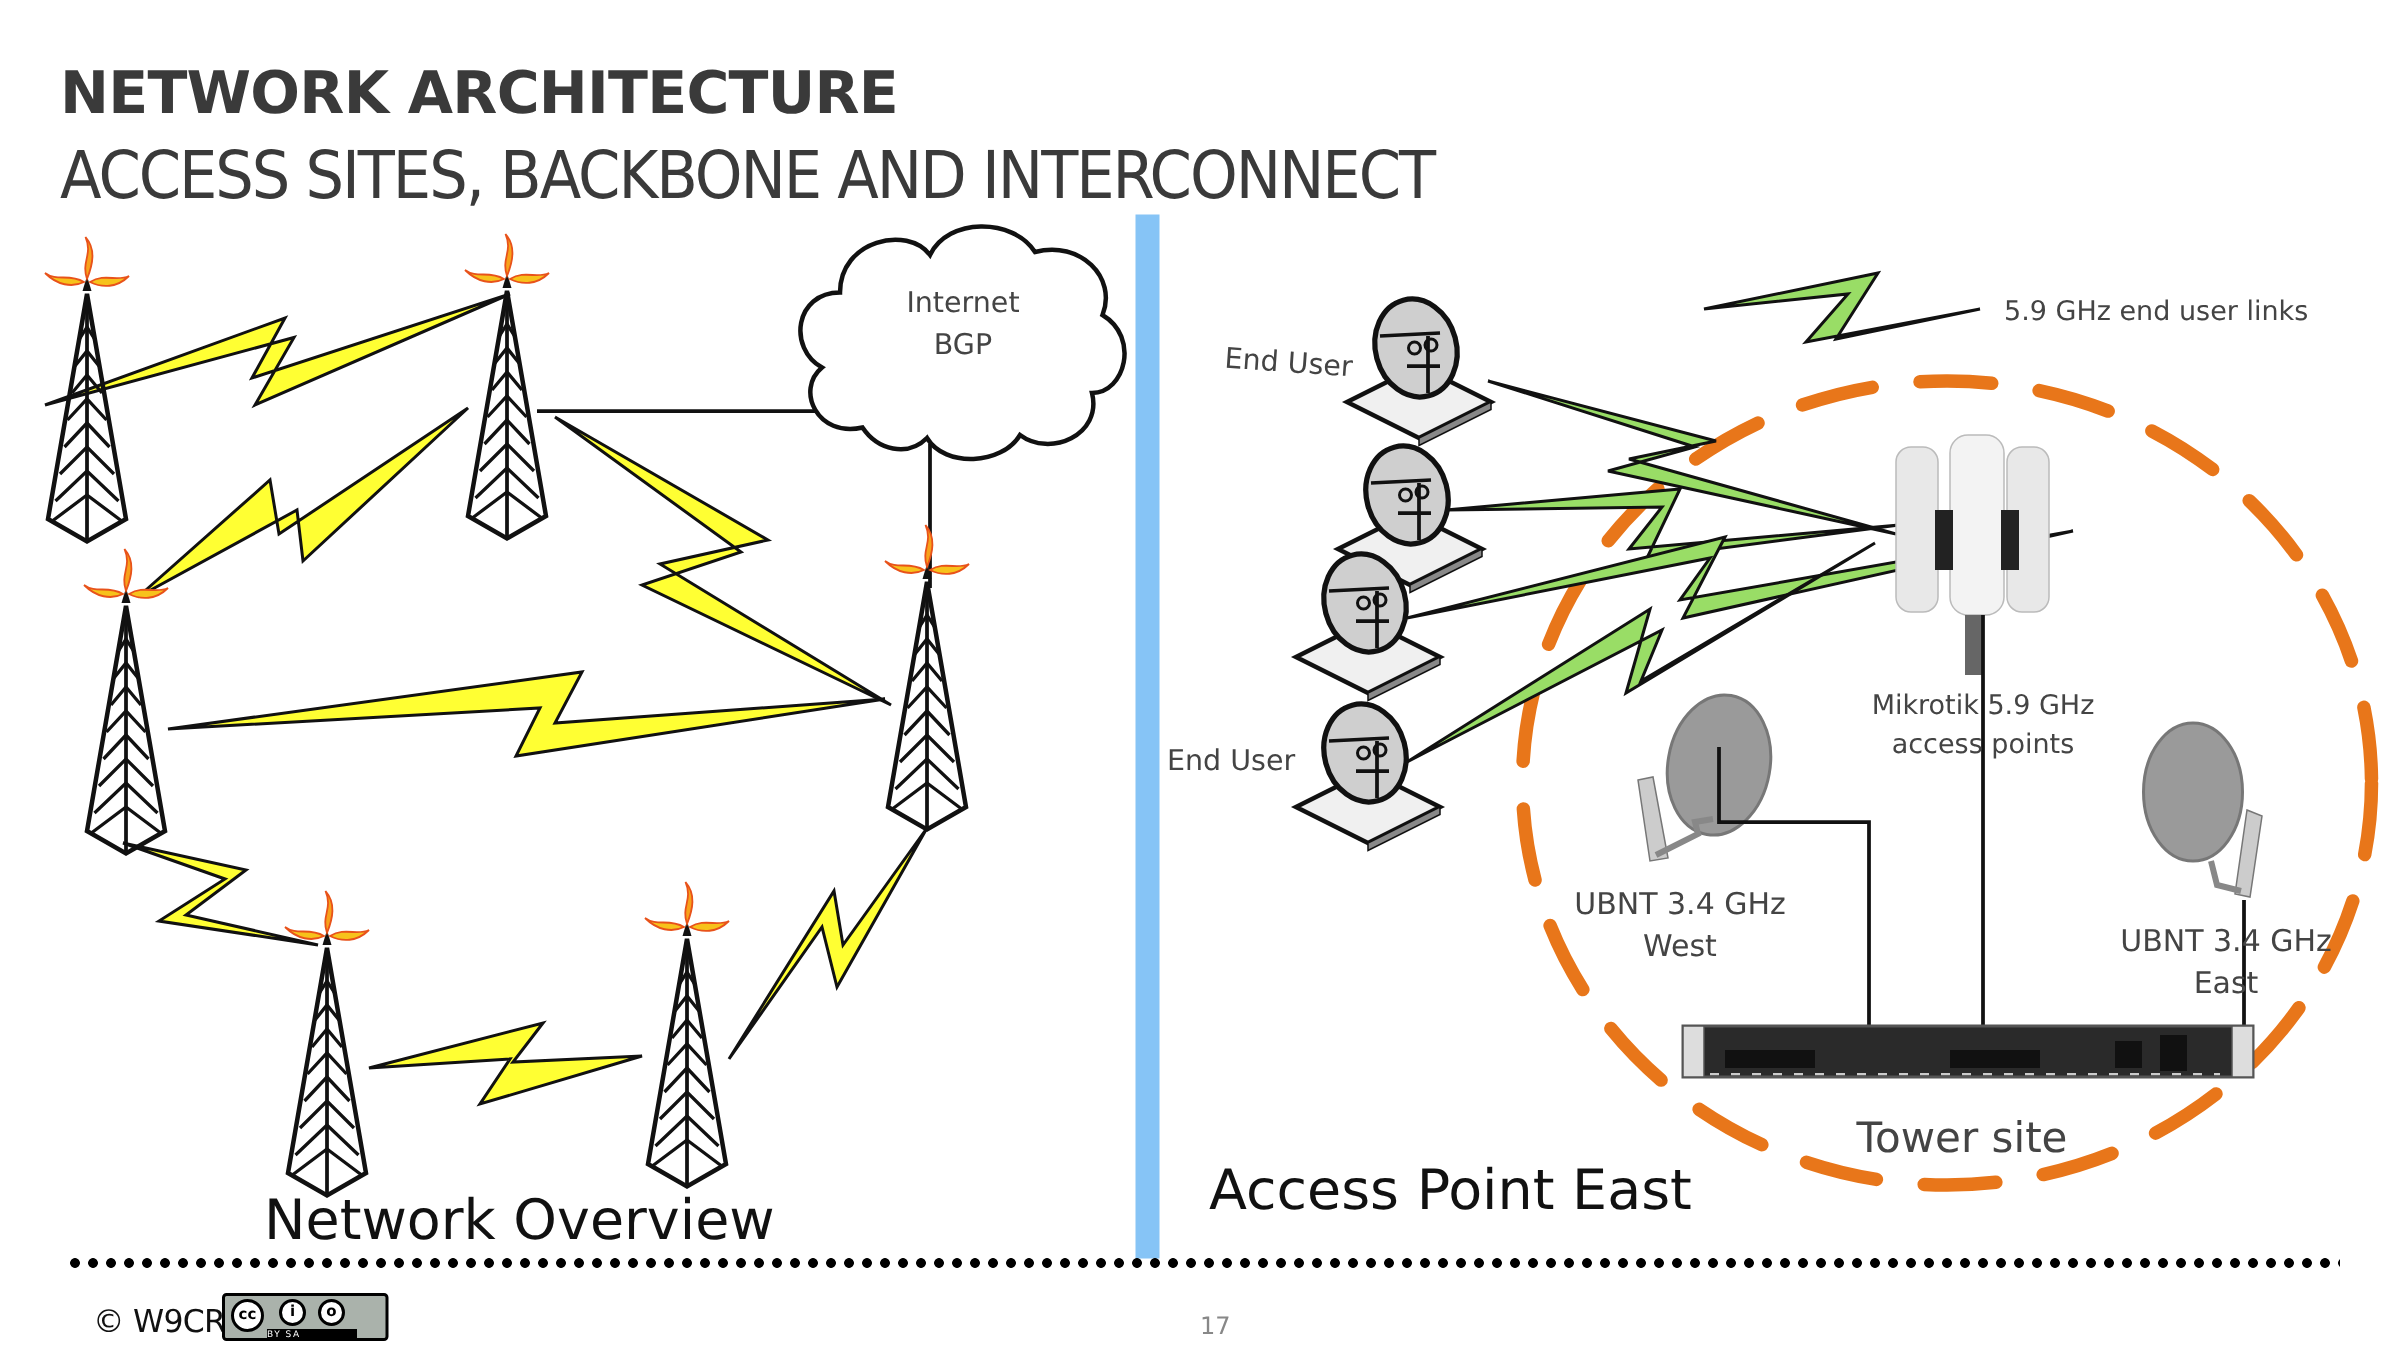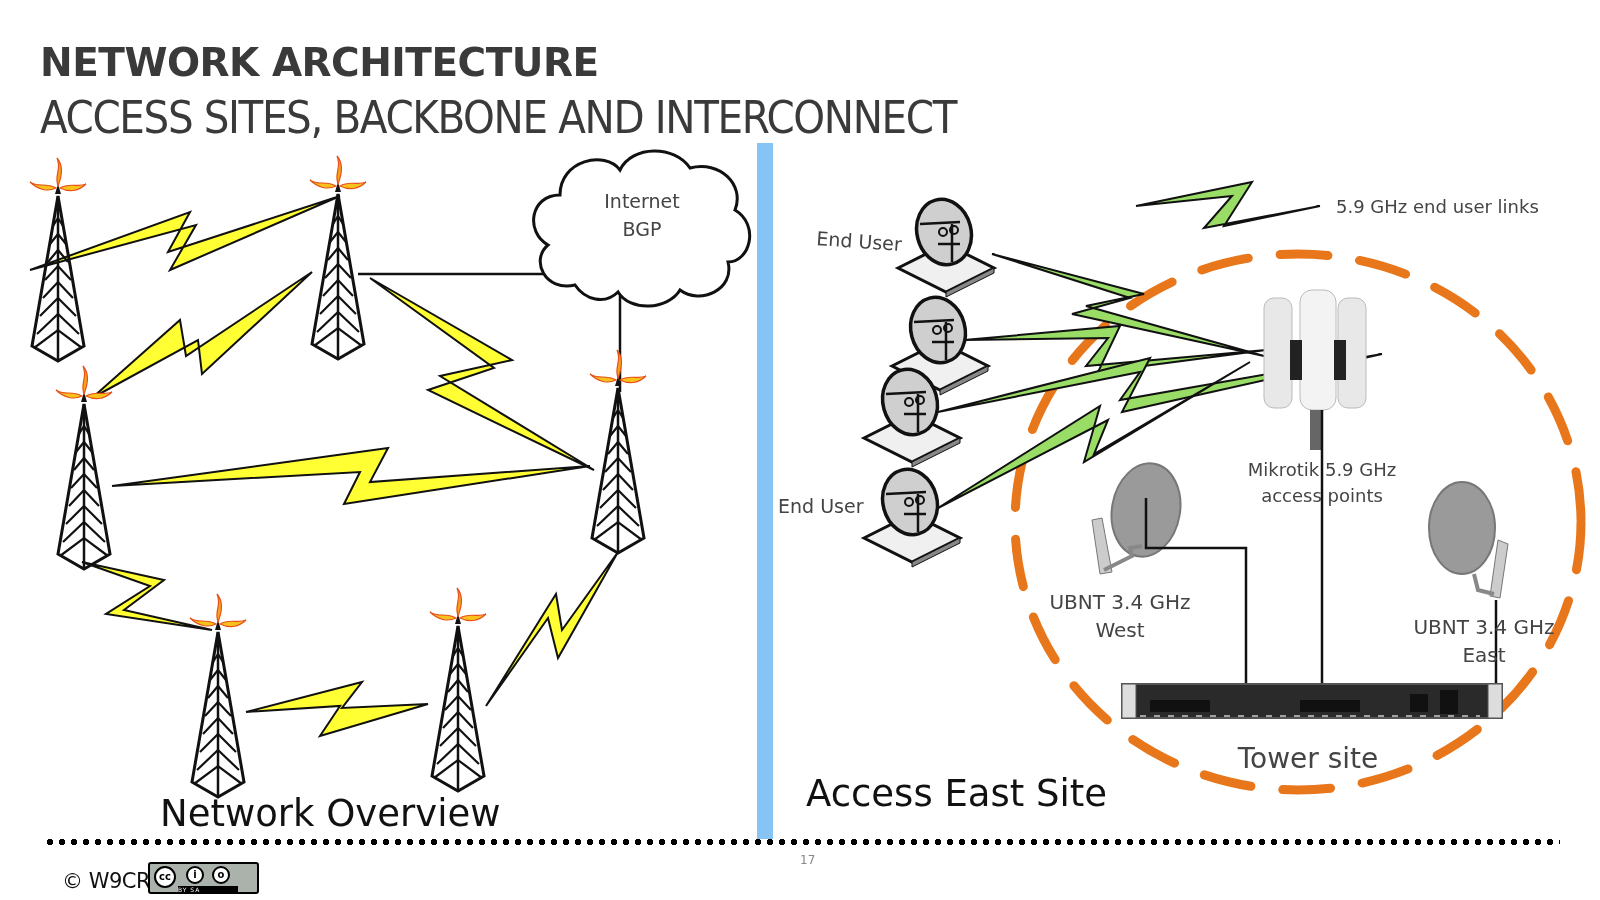--- a/index.html
+++ b/index.html
@@ -5,26 +5,26 @@
   html, body { margin: 0; padding: 0; background: #ffffff; }
   body { width: 1600px; height: 900px; position: relative; overflow: hidden;
          font-family: "DejaVu Sans", sans-serif; color: #333; }
   .title { position: absolute; left: 40px; top: 40px; font-size: 39px; font-weight: bold;
            color: #3a3a3a; letter-spacing: -0.5px; font-family: "DejaVu Sans", sans-serif; }
   .subtitle { position: absolute; left: 40px; top: 92px; font-size: 44px; font-weight: normal;
               color: #3a3a3a; letter-spacing: -1.5px; font-family: "DejaVu Sans", sans-serif; transform: scaleX(0.92); transform-origin: left; }
   .divider-bar { position: absolute; left: 757px; top: 143px; width: 16px; height: 696px; background: #86c4f6; }
   svg.diagram { position: absolute; left: 0; top: 0; width: 1600px; height: 900px; }
   .caption { position: absolute; font-size: 37px; color: #111; font-family: "DejaVu Sans", sans-serif; }
-  .cap-left { left: 160px; top: 792px; text-align: right; }
+  .cap-left { left: 176px; top: 792px; text-align: right; }
   .cap-right { left: 806px; top: 772px; }
   .dotted { position: absolute; left: 44px; top: 838px; width: 1516px; height: 8px;
             background-image: radial-gradient(circle, #000 3px, transparent 3.5px);
             background-size: 12px 8px; background-repeat: repeat-x; }
-  .page-num { position: absolute; left: 800px; top: 853px; font-size: 12px; color: #888; }
+  .page-num { position: absolute; left: 800px; top: 874px; font-size: 16px; color: #888; }
   .copyright { position: absolute; left: 62px; top: 869px; font-size: 21px; color: #111; letter-spacing: -0.5px; }
   .cc-badge { position: absolute; left: 148px; top: 862px; width: 111px; height: 32px;
               background: #aab2ab; border: 2px solid #000; border-radius: 3px; box-sizing: border-box; }
   .cc-circle { position: absolute; top: 2px; width: 22px; height: 22px; border-radius: 50%;
                border: 2px solid #000; background: #fff; box-sizing: border-box; font-size: 10px;
                font-weight: bold; text-align: center; line-height: 18px; color: #000; }
   .cc-strip { position: absolute; left: 28px; top: 22px; width: 60px; height: 8px; background: #000;
               color: #fff; font-size: 6px; line-height: 8px; letter-spacing: 1px; }
   .lbl { font-family: "DejaVu Sans", sans-serif; fill: #444; }
 </style>
@@ -142,21 +142,21 @@
     <rect x="1410" y="694" width="18" height="18" fill="#111"></rect>
     <rect x="1440" y="690" width="18" height="24" fill="#111"></rect>
     <line x1="1140" y1="716" x2="1480" y2="716" stroke="#ccc" stroke-width="1.5" stroke-dasharray="6 8"></line>
   </g>
   <text class="lbl" x="1308" y="768" font-size="28" fill="#333" text-anchor="middle">Tower site</text>
 </svg>
 
 <div class="divider-bar"></div>
 
 <div class="caption cap-left">Network Overview</div>
-<div class="caption cap-right">Access East Site</div>
+<div class="caption cap-right">Access Point East</div>
 
 <div class="dotted"></div>
 <div class="page-num">17</div>
 <div class="copyright">© W9CR</div>
 <div class="cc-badge">
   <div class="cc-circle" style="left:4px;">cc</div>
   <div class="cc-circle" style="left:36px; width:18px; height:18px; line-height:14px;">i</div>
   <div class="cc-circle" style="left:62px; width:18px; height:18px; line-height:14px;">o</div>
   <div class="cc-strip">BY    SA</div>
 </div>

